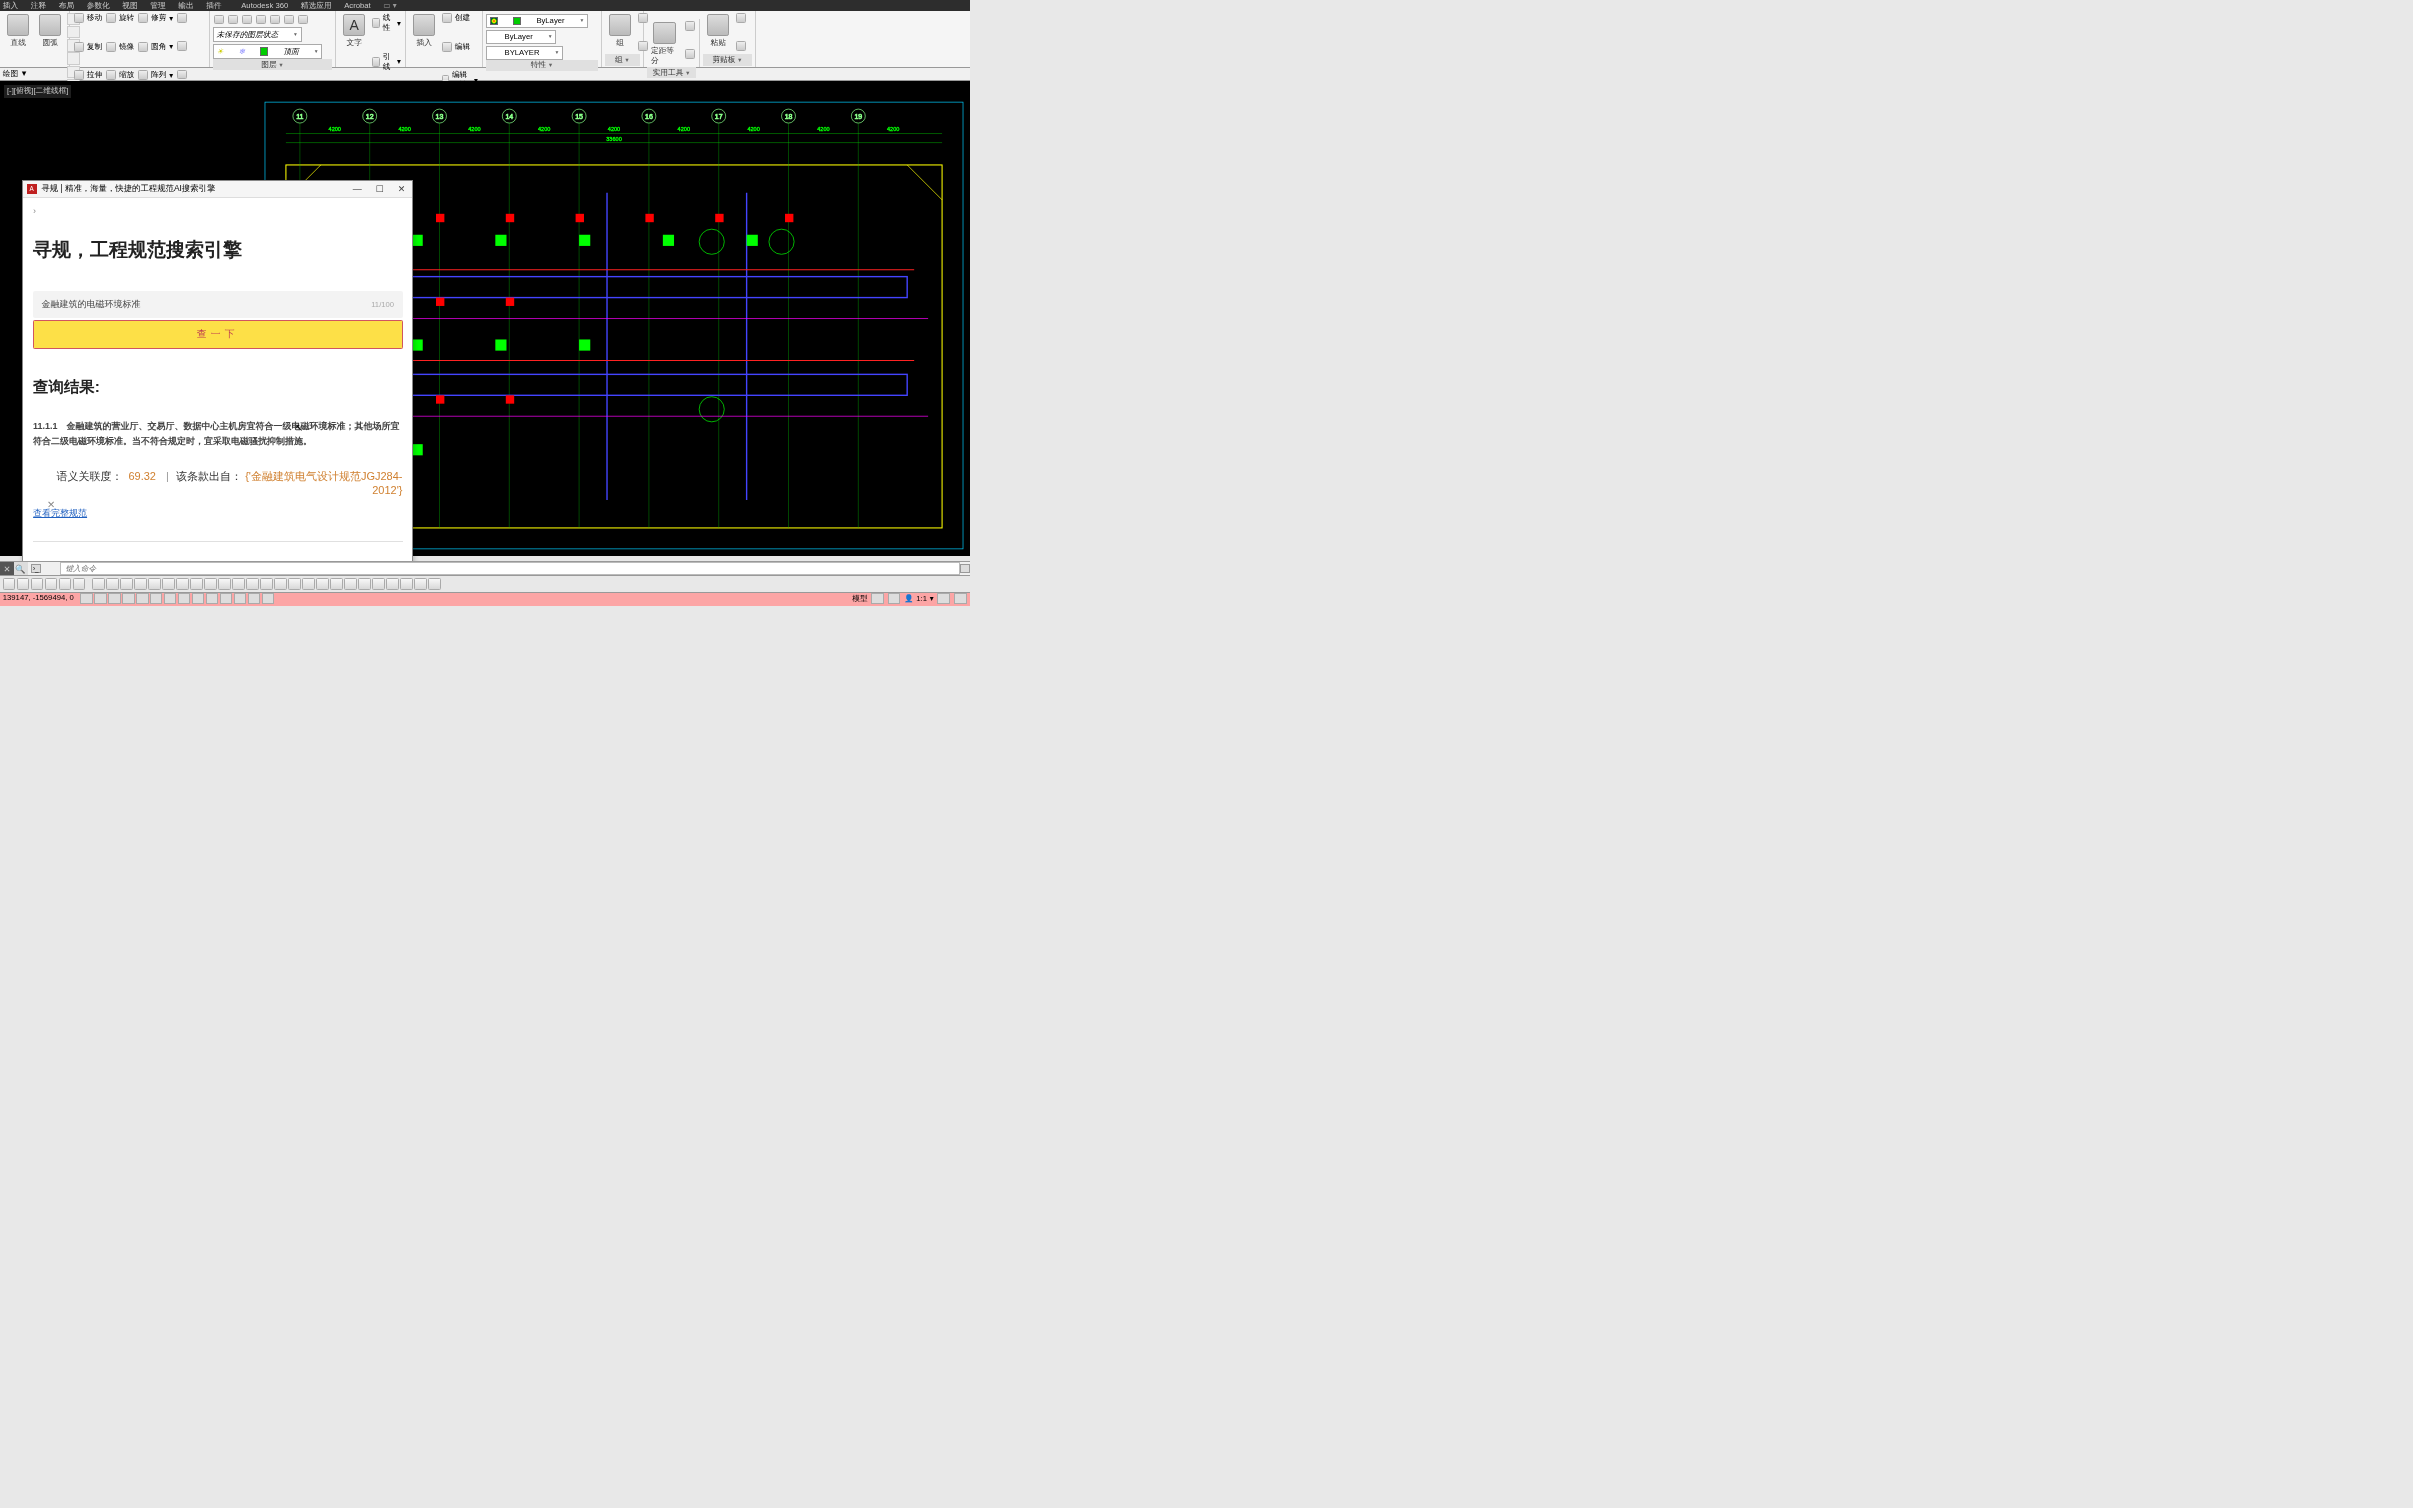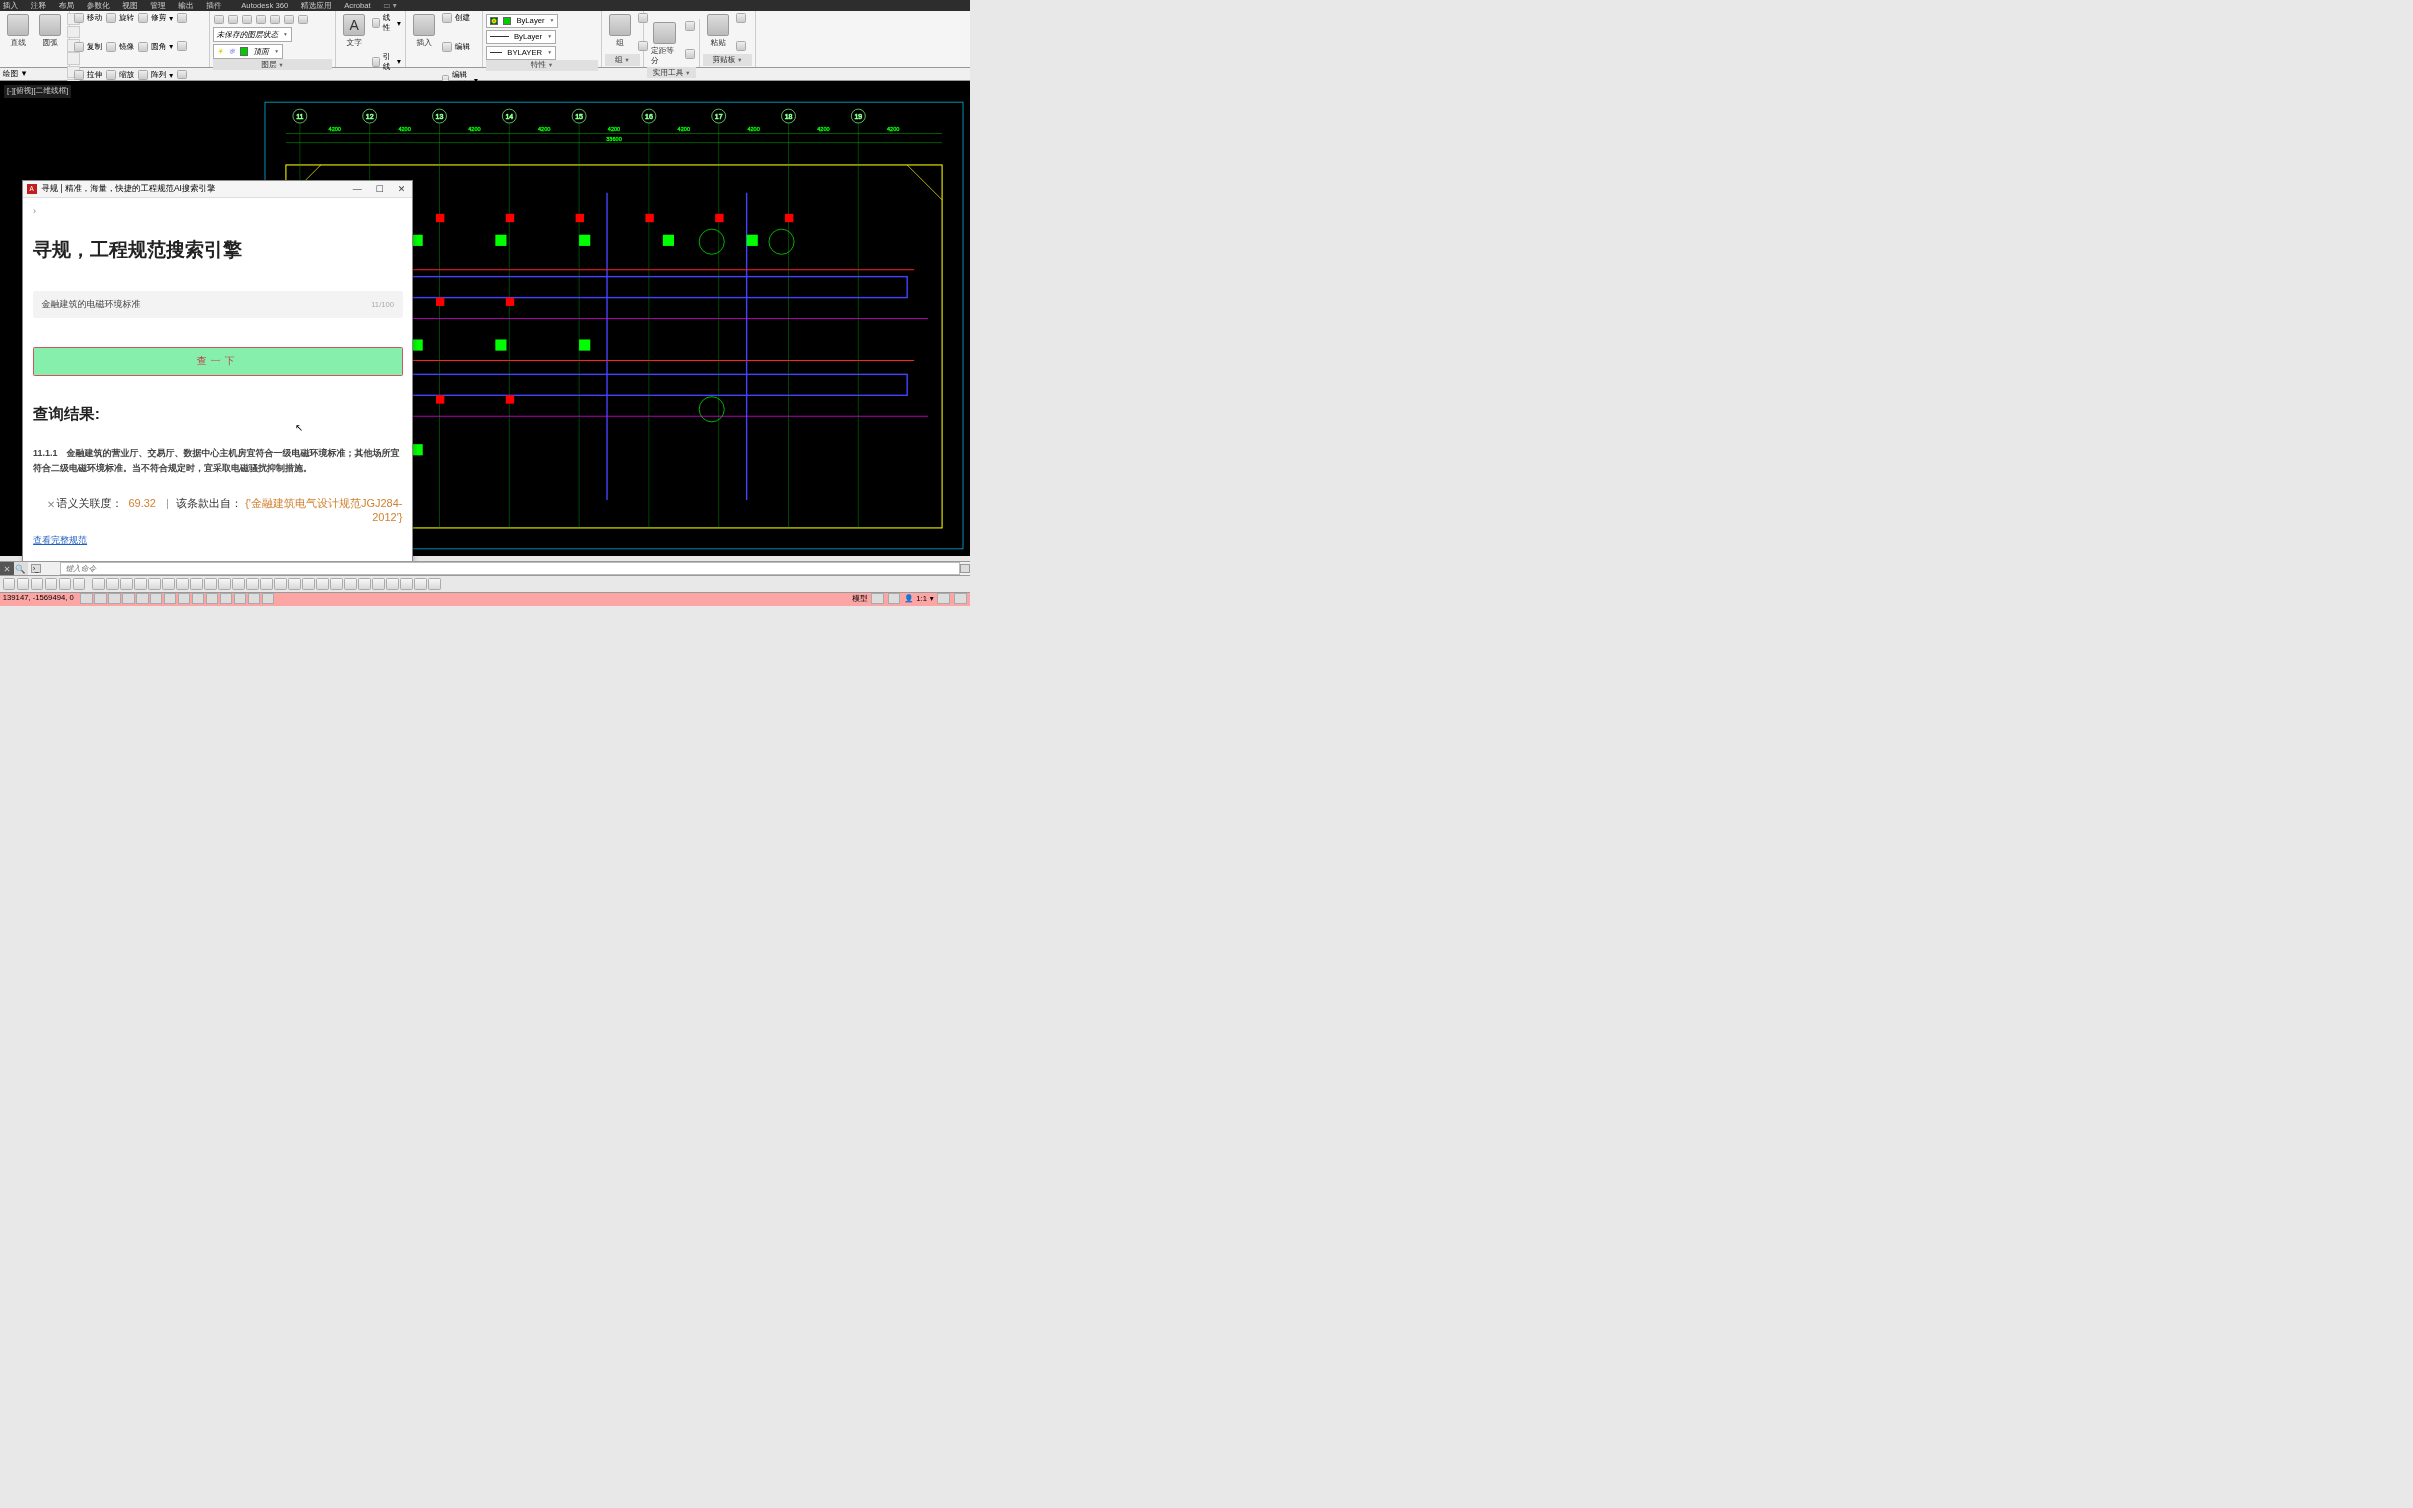--- a/index.html
+++ b/index.html
@@ -16,21 +16,21 @@
 .ribbon-panel-title { text-align: center; font-size: 7.7px; color: #333; background: #e0e0e0; padding: 0.7px 0; margin-top: auto; }
 .ribbon-panel-title::after { content: " ▼"; font-size: 5.6px; color: #666; }
 .ribbon-content { display: flex; gap: 1.4px; flex: 1; align-items: flex-start; }
 .rb { display: flex; flex-direction: column; align-items: center; padding: 1.4px 4.2px; cursor: pointer; font-size: 7.7px; color: #333; }
 .rb .ico { width: 22.3px; height: 22.3px; background: linear-gradient(#ddd,#bbb); border: 0.7px solid #999; border-radius: 2.1px; margin-bottom: 1.4px; }
 .rb-small { display: flex; align-items: center; gap: 2.8px; font-size: 7.7px; padding: 0.7px 1.4px; cursor: pointer; }
 .rb-small .ico { width: 9.8px; height: 9.8px; background: linear-gradient(#eee,#ccc); border: 0.7px solid #aaa; border-radius: 1.4px; }
 .rb-col { display: flex; flex-direction: column; gap: 17px; }
 .rb-grid { display: flex; flex-wrap: wrap; width: 56px; gap: 0.7px; }
 .rb-grid .cell { width: 12.6px; height: 12.6px; background: #eee; border: 0.7px solid #ccc; }
-.dd { background: white; border: 0.7px solid #aaa; font-size: 7.7px; padding: 1.4px 2.8px; display: flex; align-items: center; gap: 5px; min-width: 70px; }
+.dd { background: white; border: 0.7px solid #aaa; font-size: 7.7px; padding: 1.4px 2.8px; display: flex; align-items: center; gap: 15px; min-width: 70px; }
 .dd .sw { width: 8.4px; height: 8.4px; border: 0.7px solid #666; }
 .dd::after { content: "▼"; font-size: 4.9px; margin-left: auto; color: #666; }
 .line-sample { flex: 1; height: 0.7px; background: #333; }
 
 
 .subbar { background: #f0f0f0; height: 12.6px; font-size: 7.7px; padding: 0.7px 2.8px; border-bottom: 0.7px solid #999; }
 
 
 .canvas-area { position: relative; background: #000; height: 475px; }
 .viewport-label { position: absolute; top: 4.2px; left: 4.2px; color: #ccc; font-size: 7.7px; background: rgba(50,50,50,0.6); padding: 1.4px 2.8px; }
@@ -42,21 +42,21 @@
 .dlg-title { height: 17px; display: flex; align-items: center; padding: 0 4.2px; font-size: 8.4px; background: #f5f5f5; border-bottom: 0.7px solid #ddd; }
 .dlg-title .logo { width: 9.8px; height: 9.8px; background: #c02020; margin-right: 4.2px; position: relative; }
 .dlg-title .logo::after { content: "A"; position: absolute; color: white; font-size: 6.3px; top: 0.7px; left: 2.1px; }
 .dlg-ctrls { margin-left: auto; display: flex; gap: 8.4px; color: #444; font-size: 9px; }
 .dlg-ctrls span { cursor: pointer; padding: 0 2.8px; }
 .dlg-body { padding: 8.4px 9.8px; height: calc(100% - 17px); overflow-y: auto; }
 .chev { color: #888; font-size: 9px; margin-bottom: 17px; cursor: pointer; }
 .dlg-h1 { font-size: 19px; font-weight: bold; color: #222; margin: 21px 0 28px; }
 .search-box { background: #f3f3f3; border-radius: 2.1px; padding: 7px 8.4px; display: flex; align-items: center; font-size: 9px; color: #444; }
 .search-box .count { margin-left: auto; font-size: 7.7px; color: #aaa; }
-.search-btn { margin-top: 29px; width: 100%; border: 1px solid #d05560; color: #c04050; background: #86efac; padding: 7px 0; font-size: 9.8px; cursor: pointer; border-radius: 1.4px; letter-spacing: 4.2px; }
+.search-btn { margin-top: 2px; width: 100%; border: 1px solid #d05560; color: #c04050; background: #fde047; padding: 7px 0; font-size: 9.8px; cursor: pointer; border-radius: 1.4px; letter-spacing: 4.2px; }
 .results-h { font-size: 15.4px; font-weight: bold; margin: 28px 0 21px; color: #222; }
 .result-item { font-size: 9px; color: #444; line-height: 1.7; margin-bottom: 19.6px; font-weight: bold; }
 .meta-line { font-size: 11px; color: #333; margin-bottom: 9.8px; text-align: right; }
 .meta-line .score { color: #d08030; margin: 0 2.8px; }
 .meta-line .src { color: #d08030; }
 .link { color: #2060c0; text-decoration: underline; font-size: 9px; cursor: pointer; }
 .dlg-body hr { margin-top: 21px; border: none; border-top: 0.7px solid #e0e0e0; }
 .cursor { position: absolute; top: 341px; left: 295px; font-size: 9.8px; color: #000; pointer-events: none; }
 
 

